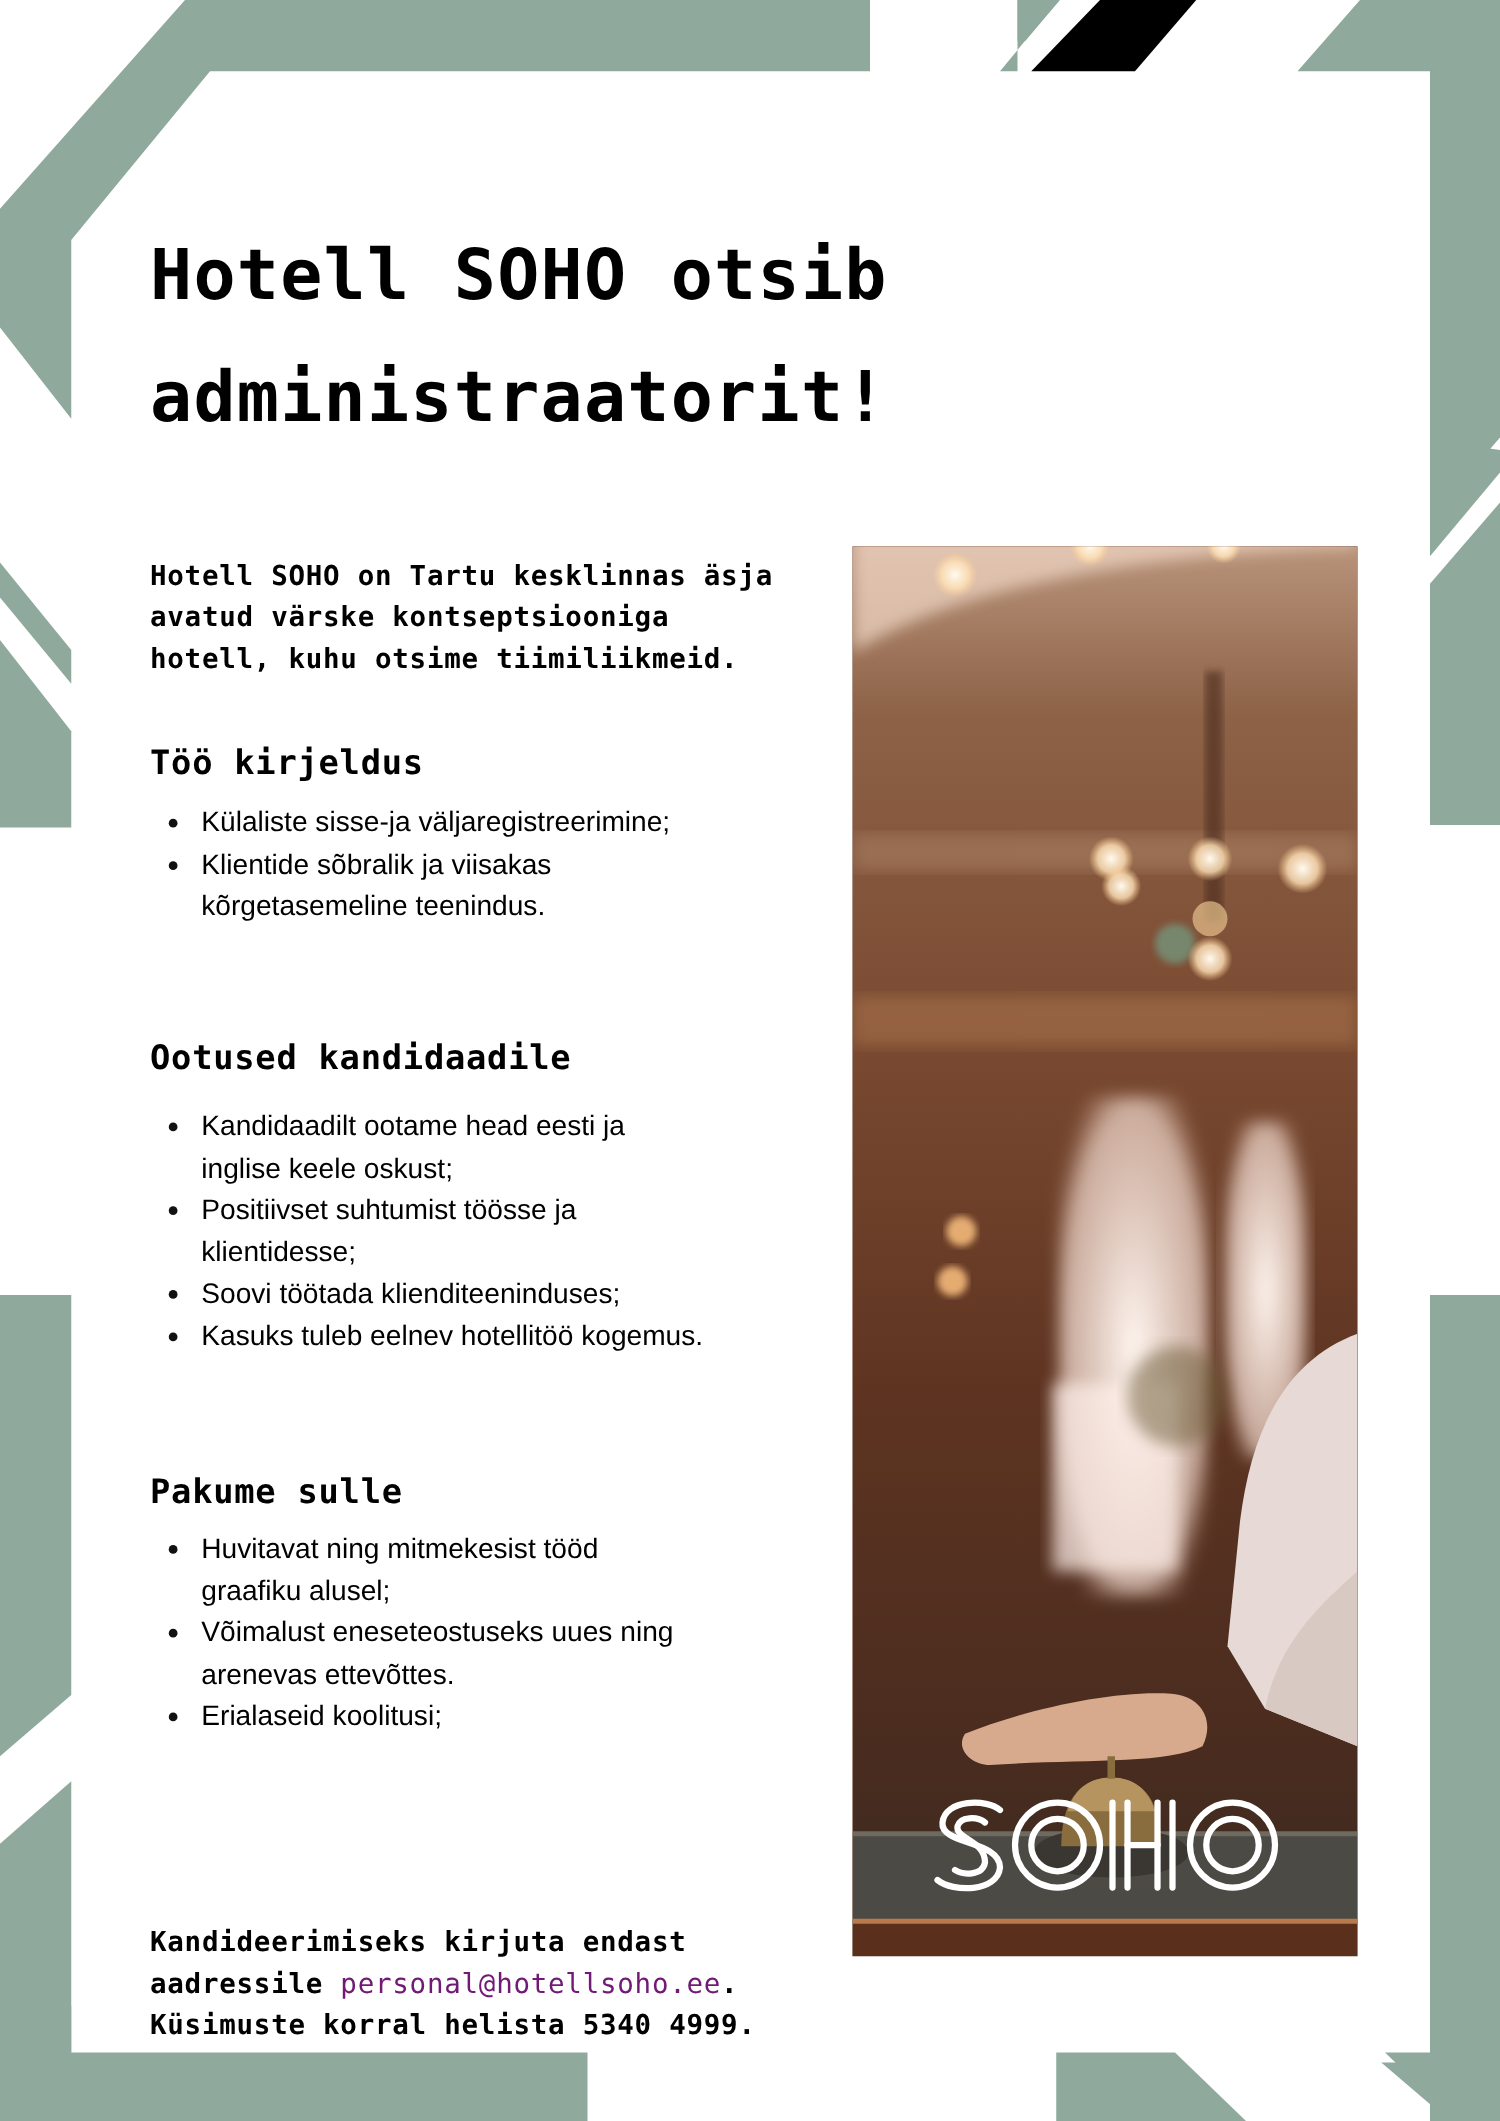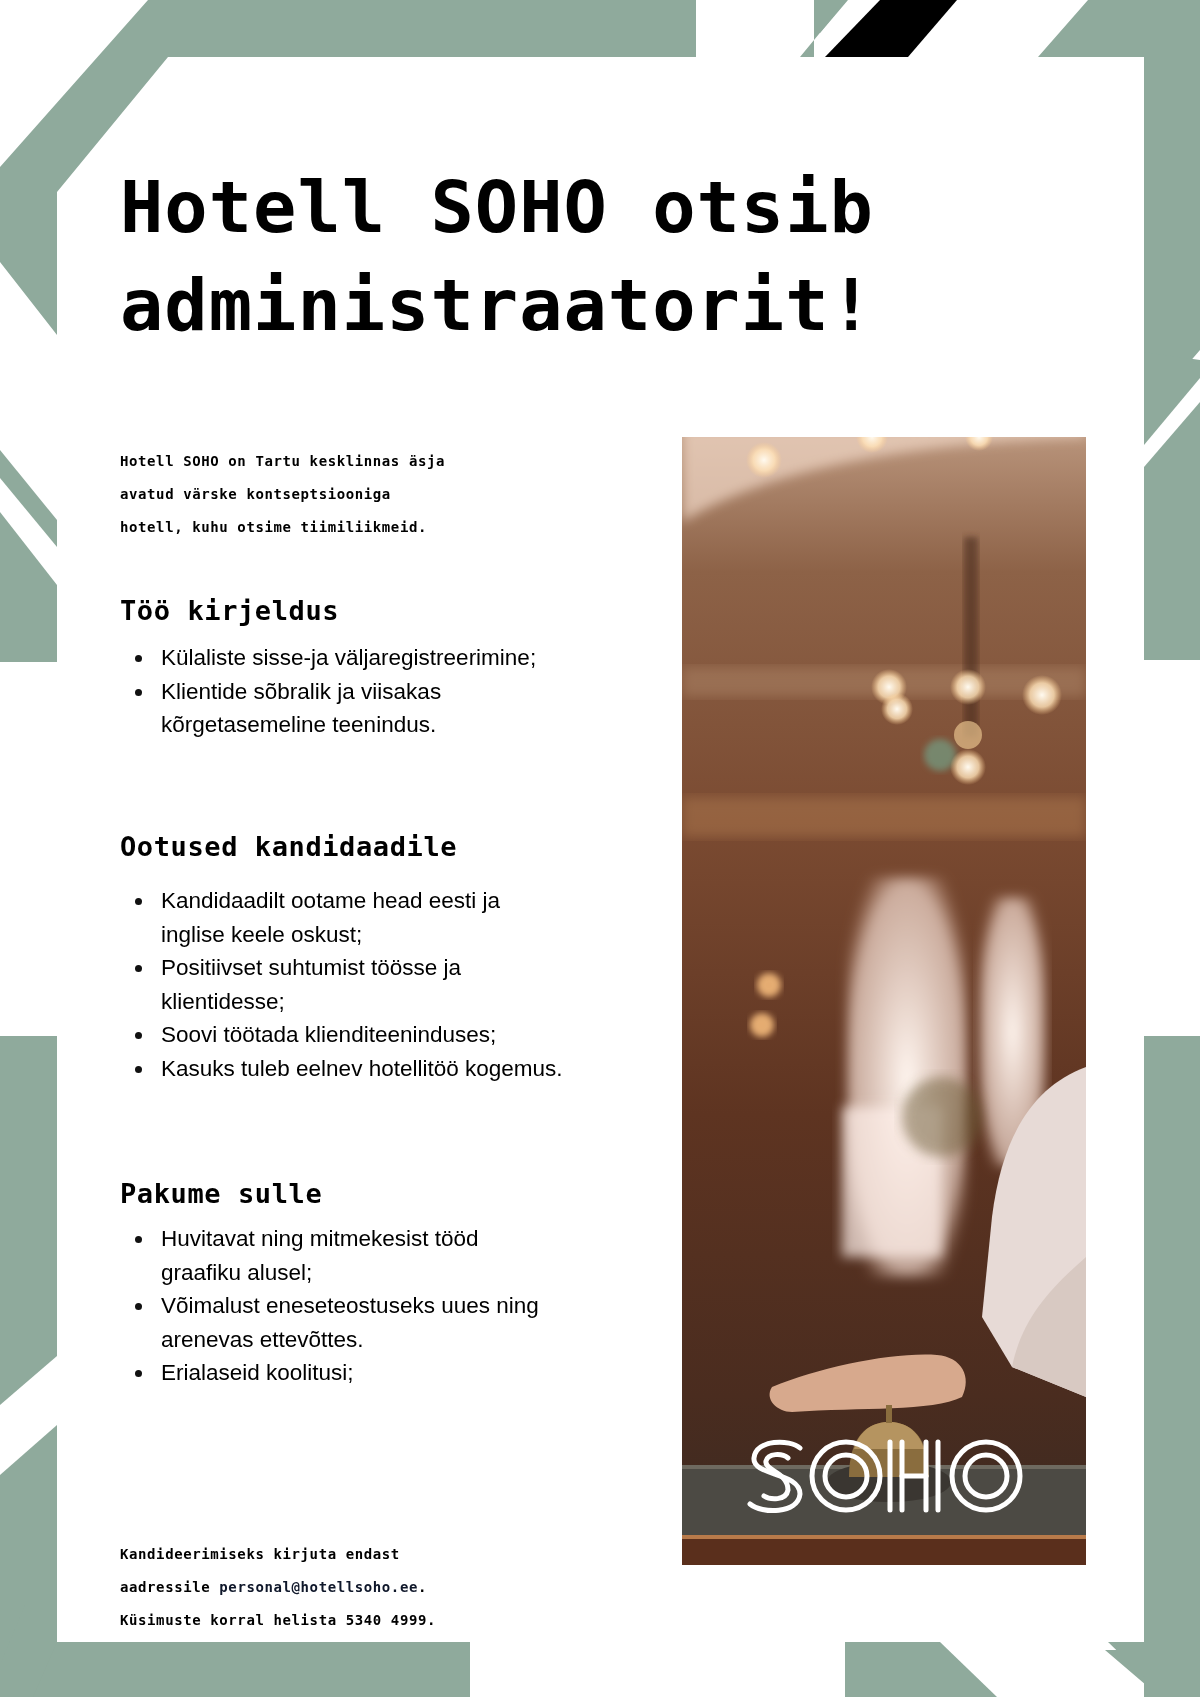--- a/index.html
+++ b/index.html
@@ -13,33 +13,33 @@
       color: #000;
     }
     .deco {
       position: absolute;
       left: 0; top: 0;
       width: 1200px; height: 1697px;
     }
     .title {
       position: absolute;
       left: 120px;
-      top: 158px;
+      top: 172px;
       margin: 0;
       font-family: "DejaVu Sans Mono", monospace;
       font-weight: bold;
-      font-size: 72px;
+      font-size: 56px;
       line-height: 98px;
       letter-spacing: 1px;
       white-space: pre;
     }
     .mono {
       font-family: "DejaVu Sans Mono", monospace;
       font-weight: bold;
-      font-size: 14px;
+      font-size: 22px;
       line-height: 33px;
       letter-spacing: 0.6px;
     }
     .intro {
       position: absolute;
       left: 120px;
       top: 445px;
       width: 540px;
       margin: 0;
     }
@@ -77,21 +77,21 @@
       border-radius: 50%;
       background: #111;
     }
     .contact {
       position: absolute;
       left: 120px;
       top: 1538px;
       width: 560px;
       margin: 0;
     }
-    .contact .email { color: #0f172a; font-weight: bold; }
+    .contact .email { color: #701a75; font-weight: normal; }
     .photo {
       position: absolute;
       left: 682px;
       top: 437px;
       width: 404px;
       height: 1128px;
       overflow: hidden;
       background: #6b3f26;
     }
     .logo {

